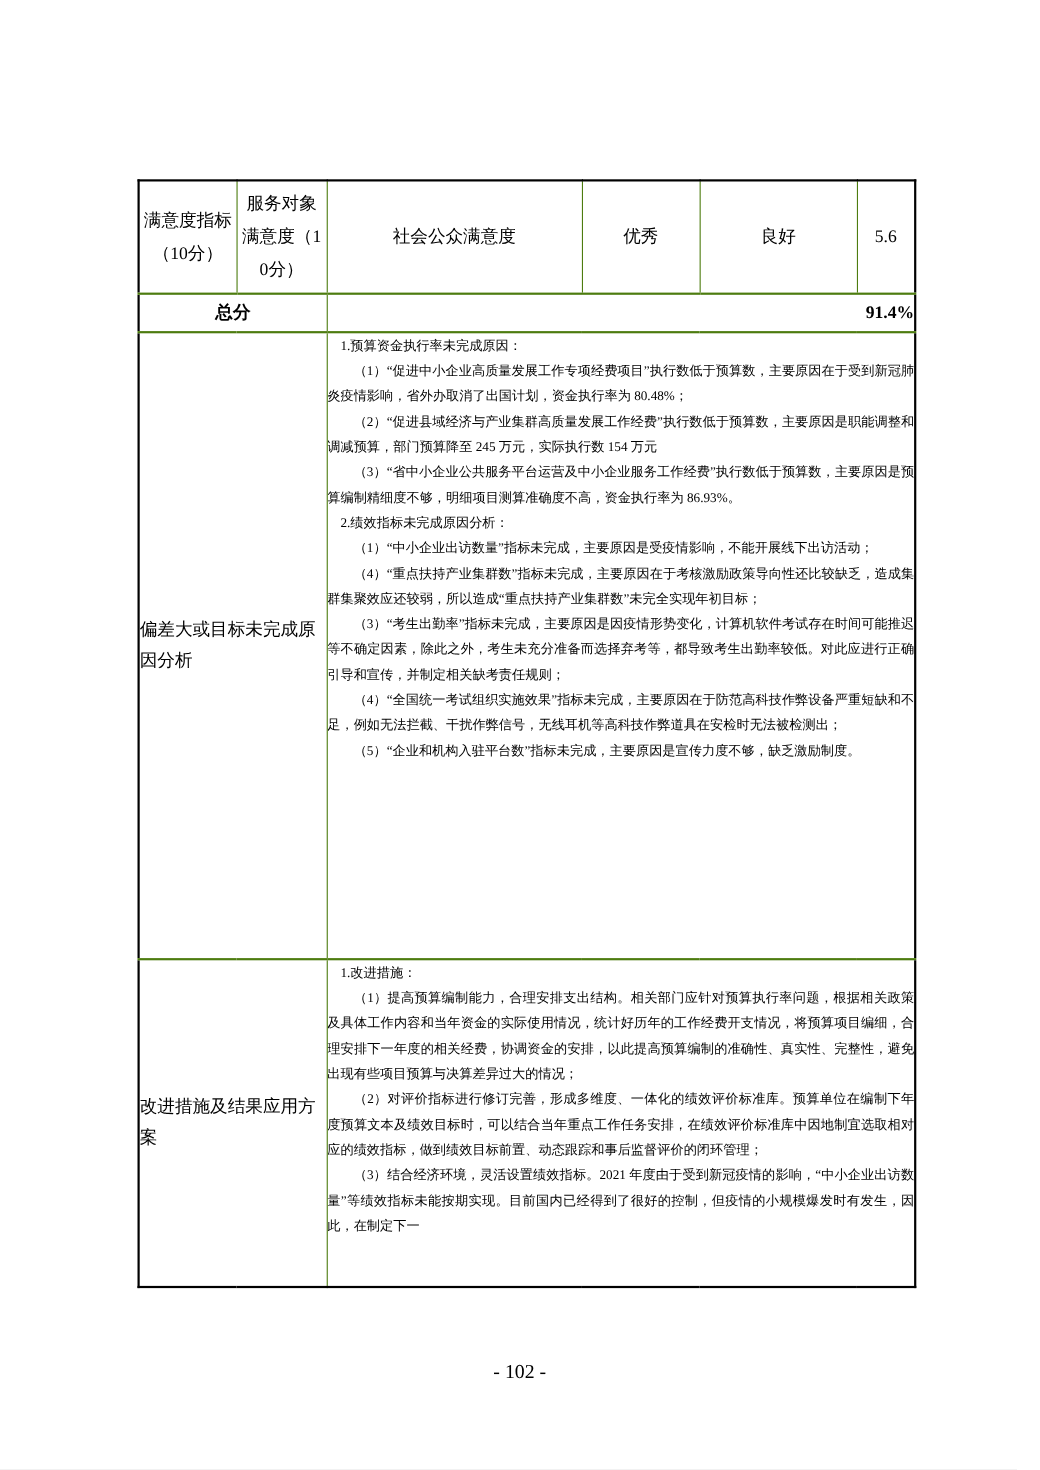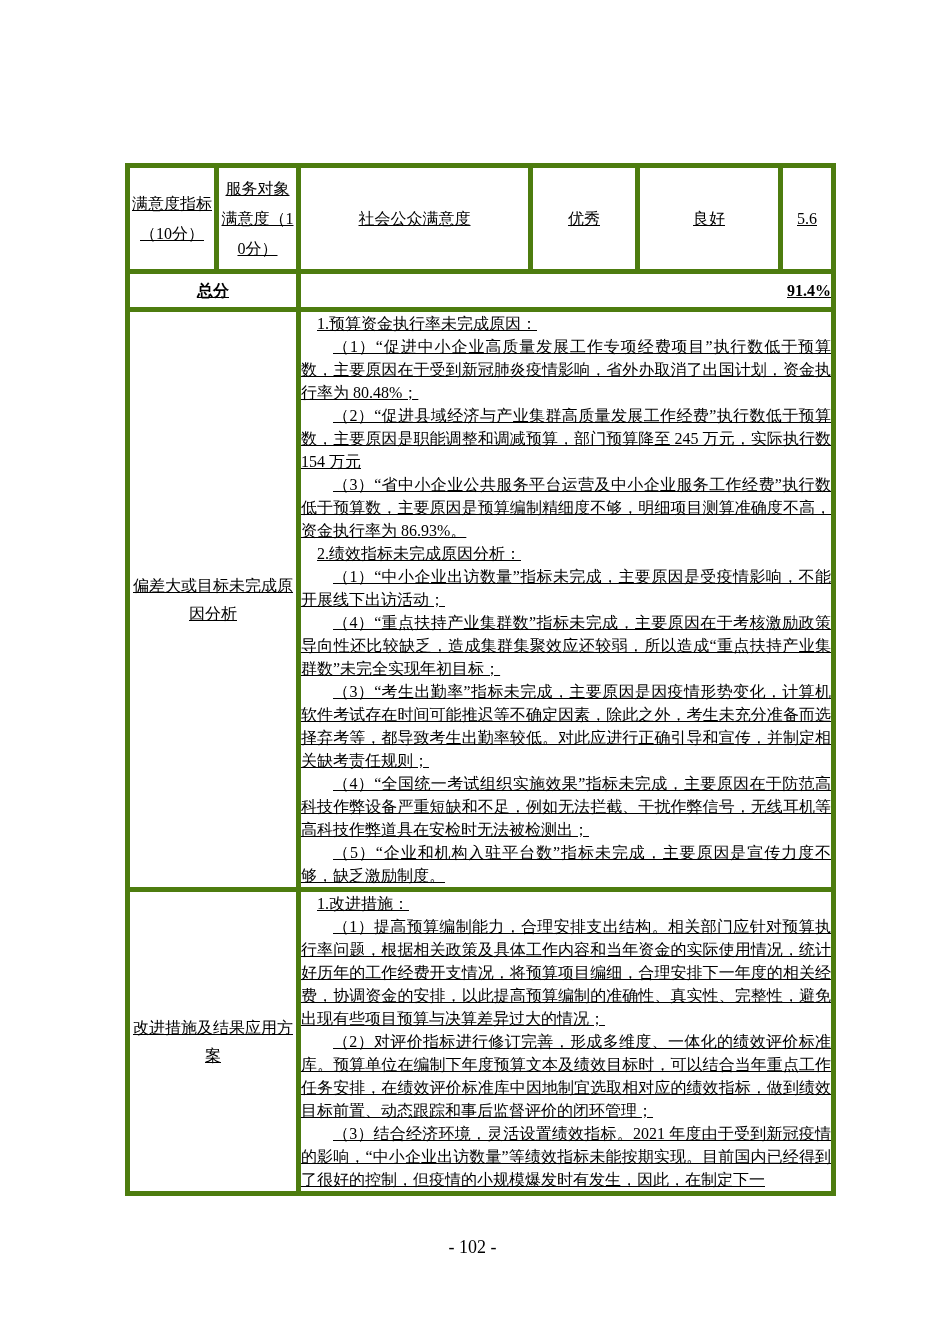--- a/index.html
+++ b/index.html
@@ -14,46 +14,44 @@
   }
   table.report{
     position:absolute;
     left:125px;top:163px;
     width:706px;
     border-collapse:collapse;
     table-layout:fixed;
     border:2px solid #000;
   }
   table.report td{
-    border:5px solid #4d7c0f;
+    border:1px solid #4d7c0f;
     padding:0;
     font-size:16px;
     vertical-align:middle;
     overflow:hidden;
     word-break:break-all;
-    text-decoration:underline;
   }
   tr.row-satisfaction td{height:97px;border-bottom-width:2px;text-align:center;line-height:30px;padding:2px;}
   tr.row-total td{height:33px;border-bottom-width:2px;text-align:center;font-weight:bold;line-height:31px;margin-left:48px;}
   tr.row-total td.total-value{font-family:"Liberation Serif","DejaVu Serif",serif;text-align:right;}
   td.label-cell{
-    text-align:center;
     line-height:28px;
     padding:4px 6px;
   }
   td.text-cell{
     vertical-align:top;
     padding:3px 4px 6px 3px;
   }
   tr.row-deviation td{border-bottom-width:2px;}
   tr.row-deviation td.text-cell .text-block{min-height:568px;}
   tr.row-improvement td.text-cell .text-block{min-height:296px;}
   .text-block p{
     margin:0;
-    font-size:16px;
+    font-size:12px;
     line-height:23px;
     text-align:justify;
     text-justify:inter-ideograph;
     text-indent:2em;
   }
   .text-block p.num-para{text-indent:1em;}
   .page-footer{
     position:absolute;
     left:0;right:0;
     top:1238px;

